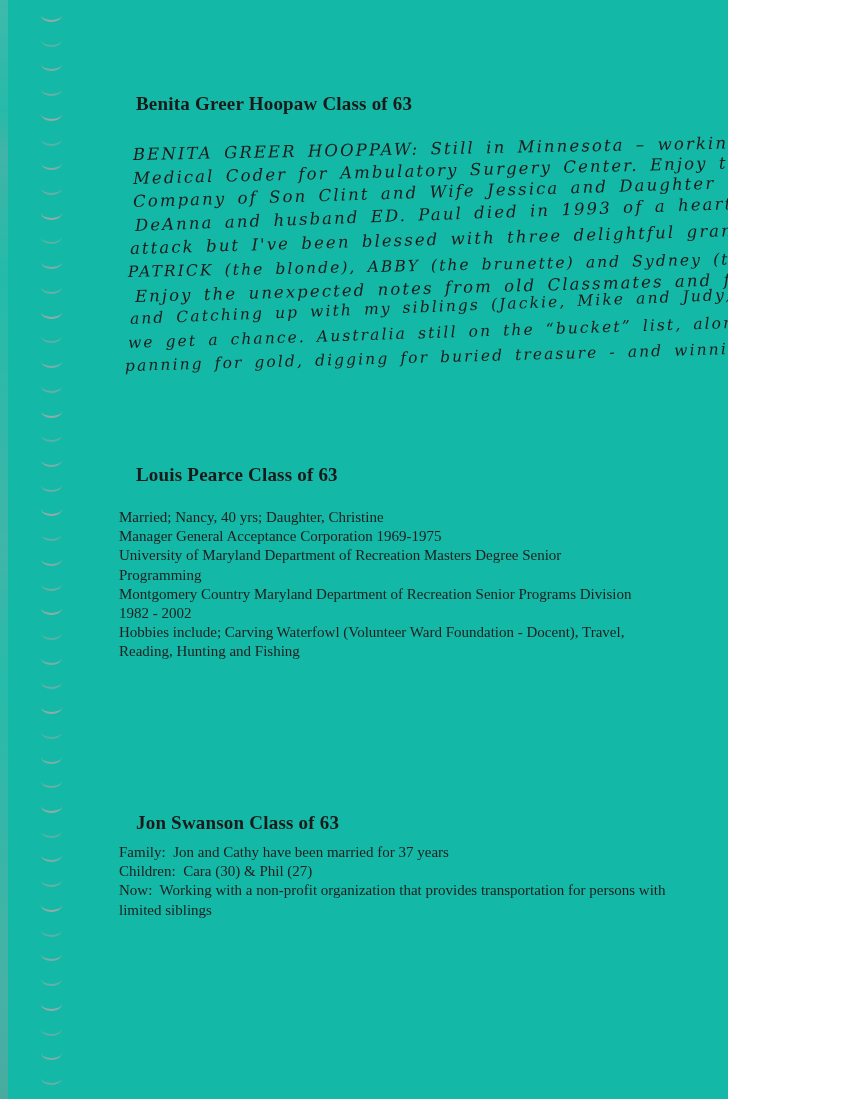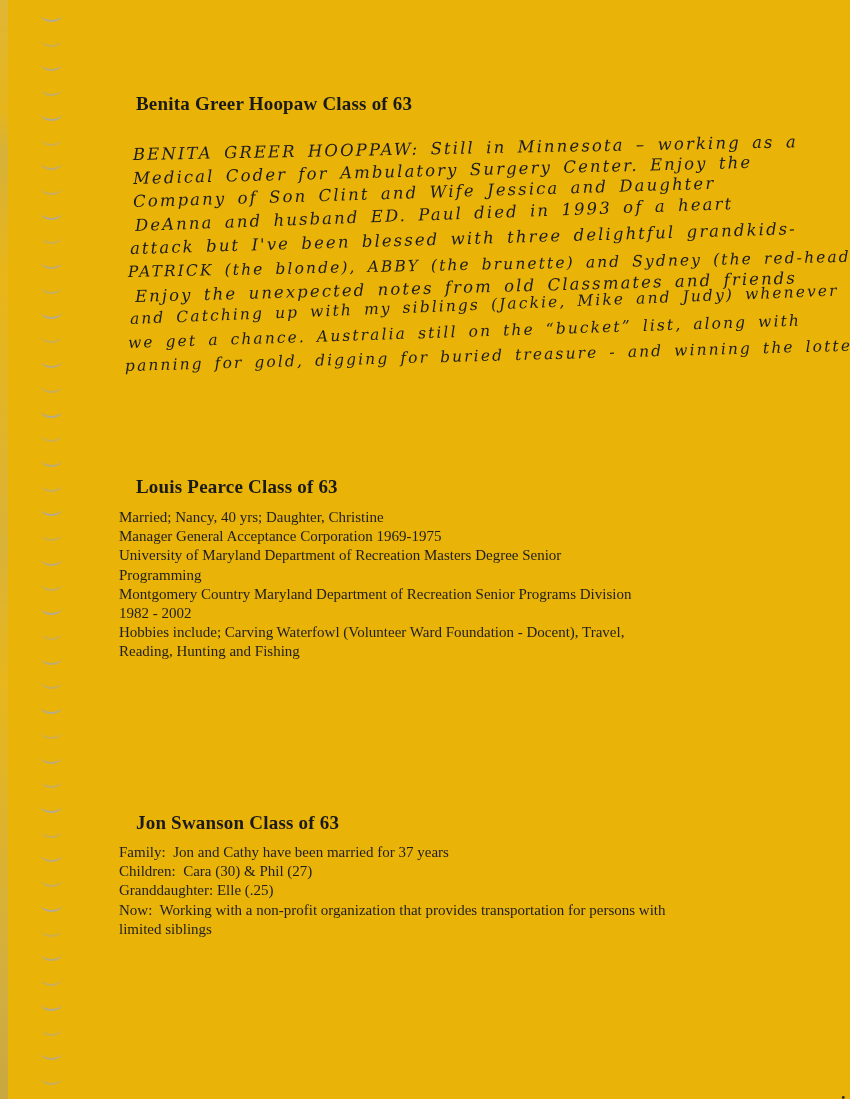--- a/index.html
+++ b/index.html
@@ -2,23 +2,23 @@
 <html><head>
 <meta charset="utf-8">
 <style>
   html, body {
     margin: 0;
     padding: 0;
     background: #ffffff;
   }
   .page {
     position: relative;
-    width: 850px;
+    width: 728px;
     height: 1099px;
-    background: #eab308;
+    background: #14b8a6;
     overflow: hidden;
     font-family: "Liberation Serif", serif;
   }
   
   .scan-edge {
     position: absolute;
     left: 0; top: 0;
     width: 8px; height: 100%;
     background: linear-gradient(
       to bottom,
@@ -51,21 +51,21 @@
     left: 136px;
     margin: 0;
     font-family: "Liberation Serif", serif;
     font-weight: bold;
     font-size: 19px;
     color: #1a1a1a;
     white-space: nowrap;
     letter-spacing: 0.2px;
   }
   #heading-benita { top: 93px; }
-  #heading-louis  { top: 476px; font-family: Liberation Serif, serif; }
+  #heading-louis  { top: 464px; font-family: Liberation Serif, serif; }
   #heading-jon    { top: 812px; }
 
   
   .handwriting {
     position: absolute;
     left: 133px;
     top: 143px;
     width: 710px;
   }
   .handwriting .line {
@@ -198,20 +198,19 @@
         <div class="line">Hobbies include; Carving Waterfowl (Volunteer Ward Foundation - Docent), Travel,</div>
         <div class="line">Reading, Hunting and Fishing</div>
       </div>
   </section>
 
   <section>
     <h2 class="heading" id="heading-jon">Jon Swanson Class of 63</h2>
     <div class="typed" id="typed-jon">
         <div class="line">Family:  Jon and Cathy have been married for 37 years</div>
         <div class="line">Children:  Cara (30) &amp; Phil (27)</div>
-        <div class="line">Granddaughter: Elle (.25)</div>
         <div class="line">Now:  Working with a non-profit organization that provides transportation for persons with</div>
         <div class="line">limited siblings</div>
       </div>
   </section>
 
   <span class="stray-dot">.</span>
 </div>
 
 </body></html>

